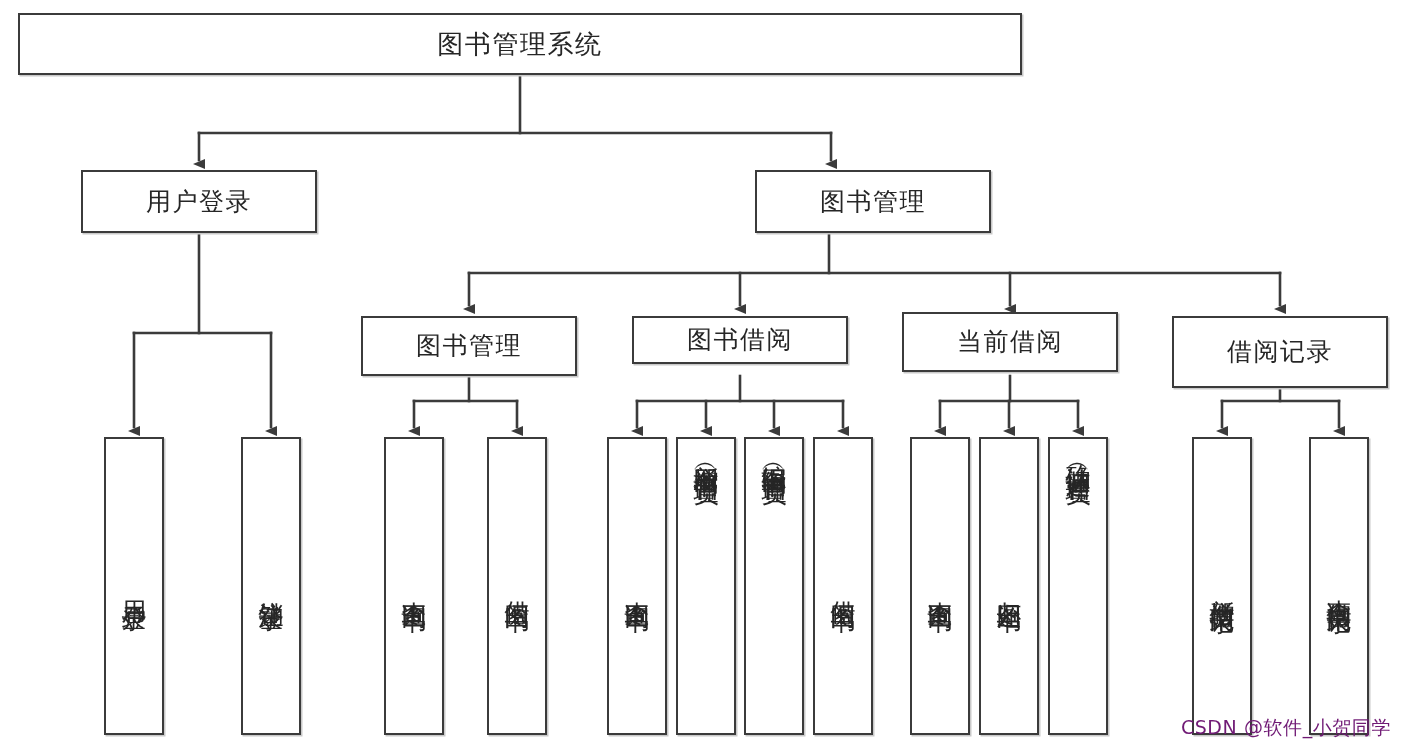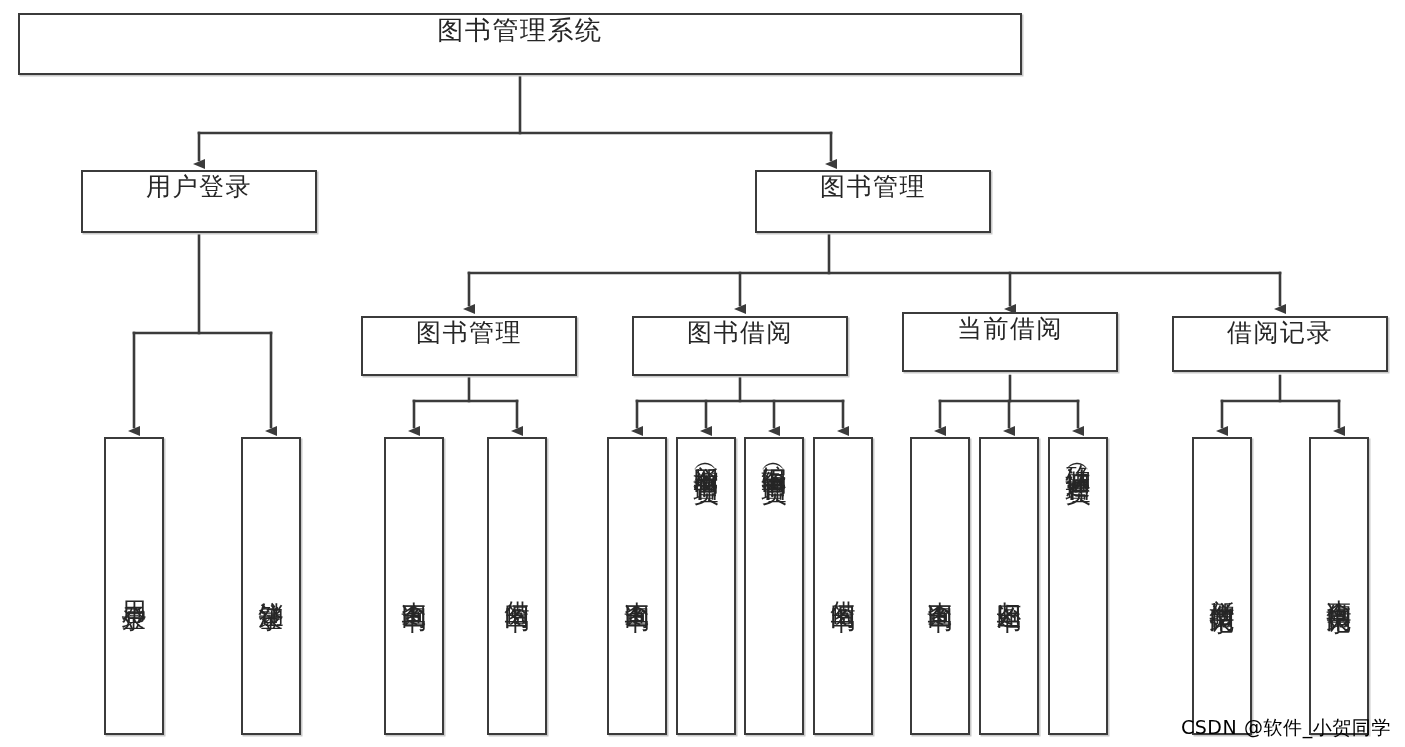--- a/index.html
+++ b/index.html
@@ -28,20 +28,21 @@
     width: 1405px;
     height: 747px;
     pointer-events: none;
   }
   .node {
     position: absolute;
     box-sizing: border-box;
     background: #ffffff;
     border: 2px solid #3b3b3b;
     display: flex;
+    align-items: center;
     justify-content: center;
     color: #1a1a1a;
     box-shadow: 1.5px 1.5px 0 0 #c9c9c9;
   }
   .node-label {
     display: block;
     text-align: center;
     letter-spacing: 0.06em;
     color: #262626;
     line-height: 1.18;
@@ -67,21 +68,21 @@
   }
   .node.vert.centered {
     align-items: center;
     padding-top: 0;
   }
   #watermark {
     position: absolute;
     right: 14px;
     bottom: 6px;
     font-size: 19px;
-    color: #000000;
+    color: #701a75;
     letter-spacing: 0.03em;
     white-space: nowrap;
     font-family: "DejaVu Sans", "Liberation Sans", sans-serif;
   }
 </style>
 </head>
 <body>
 
 <div id="diagram-root">
 
@@ -144,29 +145,29 @@
   </div>
 
   <div class="node horiz" style="left:711px; top:170px; width:236px; height:63px;margin-left:44px;">
     <span class="node-label">图书管理</span>
   </div>
 
   <div class="node horiz" style="left:361px; top:316px; width:216px; height:60px;">
     <span class="node-label">图书管理</span>
   </div>
 
-  <div class="node horiz" style="left:632px; top:316px; width:216px; height:60px;">
+  <div class="node horiz" style="left:632px; top:316px; width:216px; height:48px;">
     <span class="node-label">图书借阅</span>
   </div>
 
   <div class="node horiz" style="left:902px; top:312px; width:216px; height:60px;">
     <span class="node-label">当前借阅</span>
   </div>
 
-  <div class="node horiz" style="left:1172px; top:316px; width:216px; height:56px;">
+  <div class="node horiz" style="left:1172px; top:316px; width:216px; height:72px;">
     <span class="node-label">借阅记录</span>
   </div>
 
   <div class="node vert centered" style="left:104px; top:437px; width:60px; height:298px;">
     <span class="node-label">用户登录</span>
   </div>
 
   <div class="node vert centered" style="left:241px; top:437px; width:60px; height:298px;">
     <span class="node-label">注销登录</span>
   </div>

